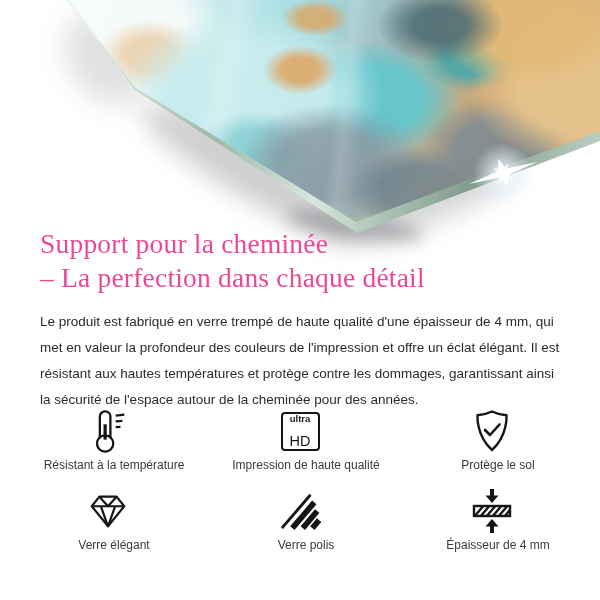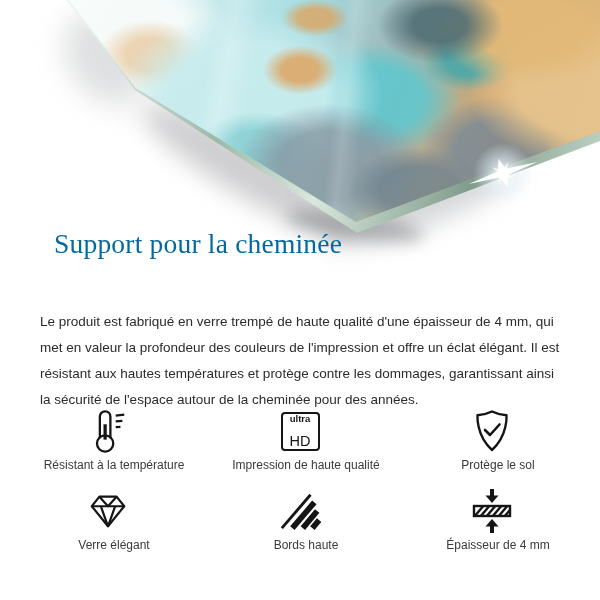--- a/index.html
+++ b/index.html
@@ -47,23 +47,23 @@
   .glass-art::after{
     content:"";position:absolute;inset:0;
     background:
       linear-gradient(115deg, rgba(255,255,255,.55), rgba(255,255,255,0) 18%),
       linear-gradient(100deg, transparent 34%, rgba(255,255,255,.22) 37%, transparent 41%),
       linear-gradient(96deg, transparent 55%, rgba(255,255,255,.15) 57%, transparent 60%);
   }
   .sparkle{position:absolute;left:458px;top:128px;width:90px;height:90px;z-index:5;}
   
   .title{
-    position:absolute;left:54px;top:227px;margin:0;
+    position:absolute;left:40px;top:227px;margin:0;
     font-family:"Liberation Serif","DejaVu Serif",serif;font-weight:400;
-    font-size:27.5px;line-height:34px;color:#0369a1;letter-spacing:.2px;
+    font-size:27.5px;line-height:34px;color:#ec4899;letter-spacing:.2px;
   }
   .desc{
     position:absolute;left:40px;top:309px;width:522px;margin:0;
     font-size:13.5px;line-height:26px;color:#2b2b2b;
   }
   
   .features{
     position:absolute;left:12px;top:400px;width:576px;
     display:grid;grid-template-columns:repeat(3,192px);grid-auto-rows:80px;
   }
@@ -101,20 +101,21 @@
       <circle cx="45" cy="45" r="30" fill="url(#glow)"></circle>
       <g transform="translate(45,45) rotate(-18)" fill="#ffffff">
         <path d="M-36 0 L-4 -3.2 L0 -15 L4 -3.2 L36 0 L4 3.2 L0 15 L-4 3.2 Z"></path>
         <path d="M-12 0 L-2 -2 L0 -12 L2 -2 L12 0 L2 2 L0 12 L-2 2 Z" transform="rotate(45)" opacity="0.85"></path>
       </g>
     </svg>
   </div>
 
   <h1 class="title">
     <span>Support pour la cheminée</span><br>
+    <span>– La perfection dans chaque détail</span>
   </h1>
 
   <p class="desc">Le produit est fabriqué en verre trempé de haute qualité d'une épaisseur de 4 mm, qui met en valeur la profondeur des couleurs de l'impression et offre un éclat élégant. Il est résistant aux hautes températures et protège contre les dommages, garantissant ainsi la sécurité de l'espace autour de la cheminée pour des années.</p>
 
   <div class="features">
 
     <div class="feature">
       <div class="icon-slot">
         <svg width="44" height="46" viewBox="0 0 44 48" fill="none" stroke="#151515" stroke-width="2.4">
           <circle cx="19" cy="37" r="8.5"></circle>
@@ -162,21 +163,21 @@
 
     <div class="feature">
       <div class="icon-slot">
         <svg width="42" height="40" viewBox="0 0 44 40" stroke="#151515">
           <line x1="3" y1="38" x2="33" y2="3" stroke-width="3"></line>
           <line x1="14" y1="38" x2="37" y2="11" stroke-width="6"></line>
           <line x1="25" y1="38" x2="40" y2="20" stroke-width="6"></line>
           <line x1="35" y1="38" x2="42" y2="29.5" stroke-width="6"></line>
         </svg>
       </div>
-      <div class="flabel">Bords haute</div>
+      <div class="flabel">Verre polis</div>
     </div>
 
     <div class="feature">
       <div class="icon-slot">
         <svg width="44" height="44" viewBox="0 0 44 44" fill="none">
           <defs>
               <clipPath id="barclip">
                 <rect x="5" y="18" width="34" height="8"></rect>
               </clipPath>
             </defs>

